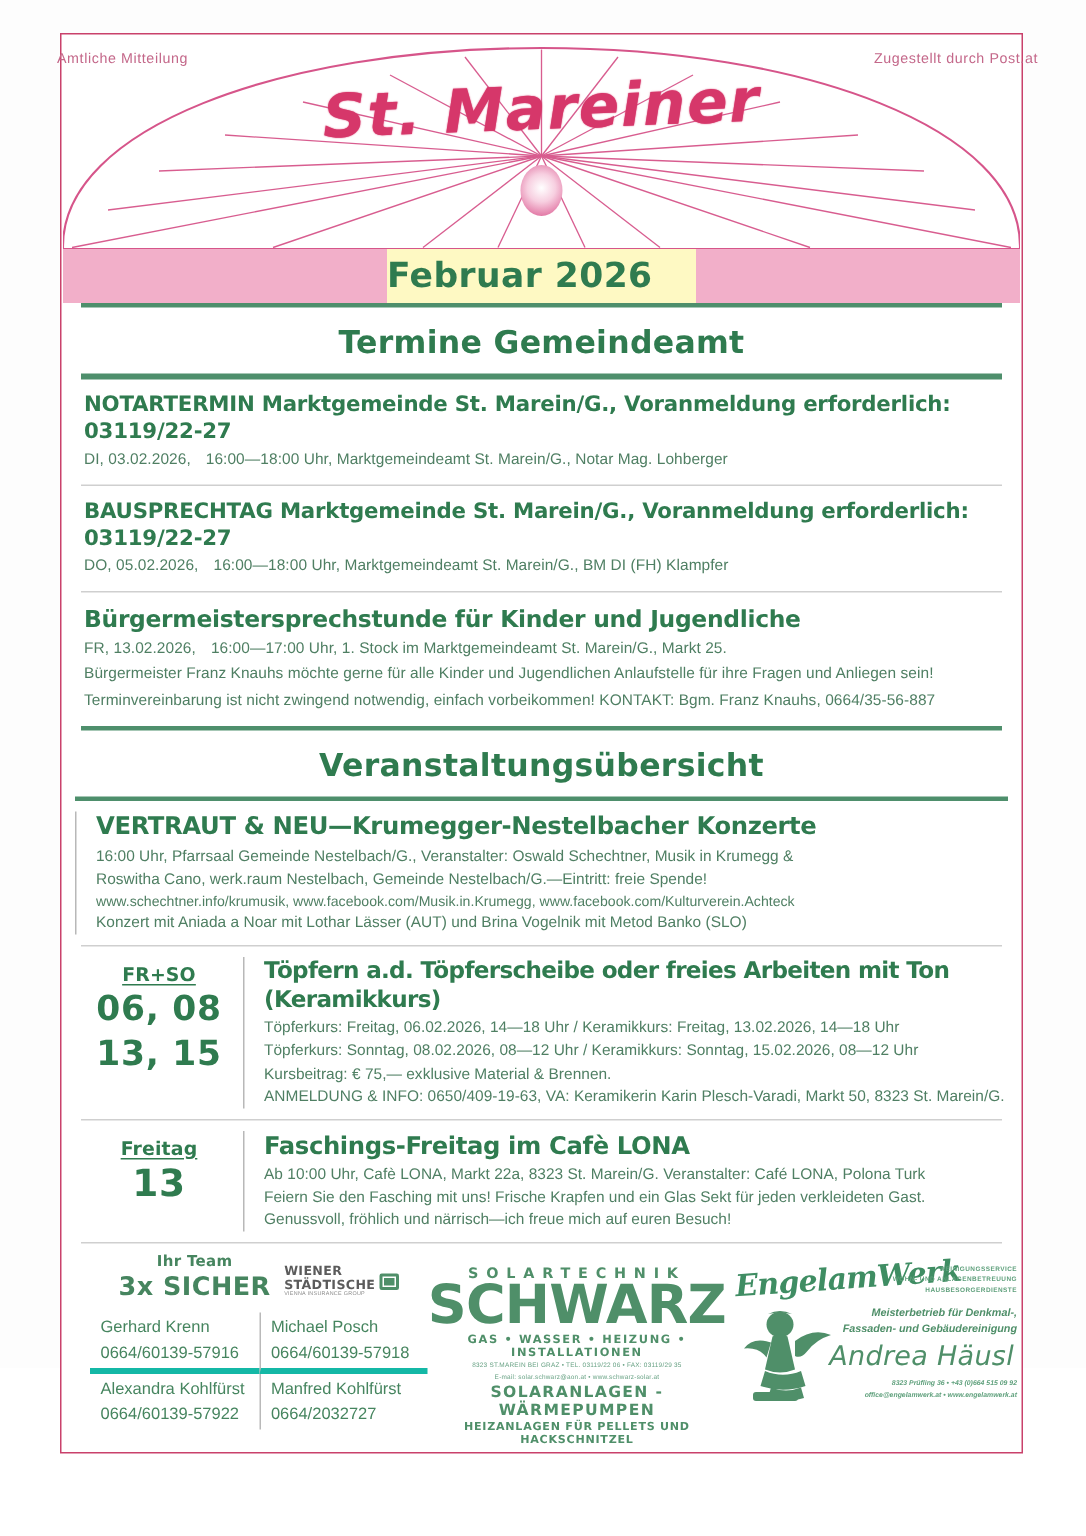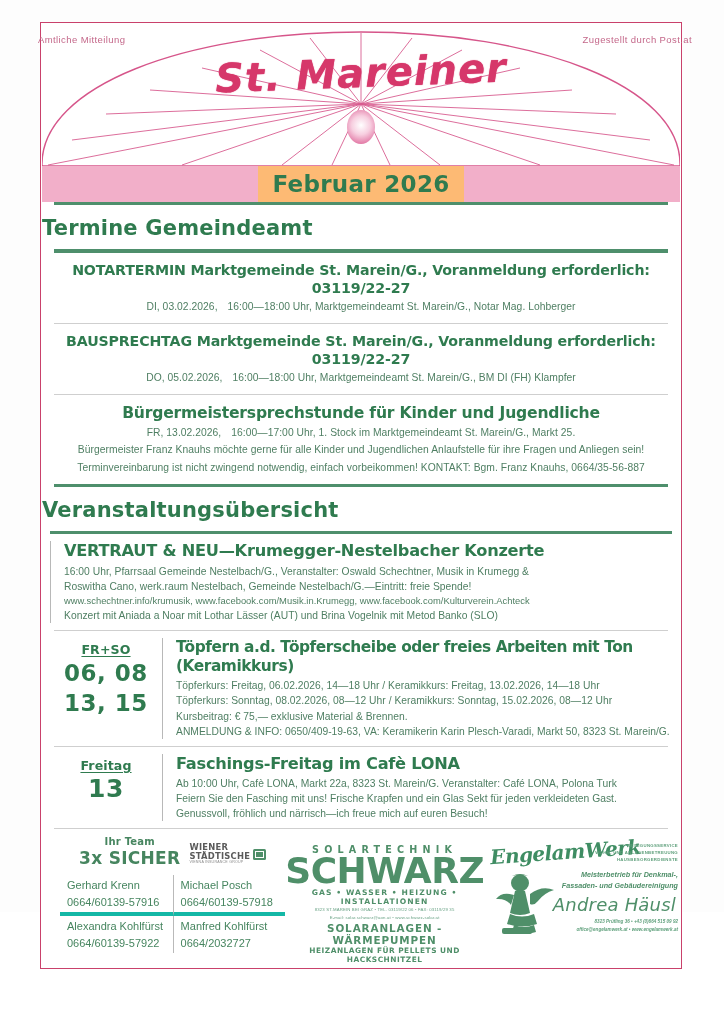--- a/index.html
+++ b/index.html
@@ -63,52 +63,52 @@
     background:radial-gradient(circle at 50% 45%, #ffffff 0%, #f7cfe0 40%, #e584ad 75%, #d6558a 100%);
   }
 
   
   .month-row{
     position:absolute;left:42px;top:166px;width:638px;height:36px;
     display:flex;align-items:stretch;
   }
   .month-band{flex:1;background:#f2afc9;}
   .month-center{
-    width:206px;background:#fdba74;
-    display:flex;align-items:center;justify-content:center;
+    width:206px;background:#fef9c3;
+    display:flex;align-items:center;justify-content:flex-start;
   }
   .month-center span{
     font-family:"DejaVu Sans", sans-serif;
     font-weight:bold;font-size:23px;color:#2f7b4f;letter-spacing:.3px;
   }
 
   
   .content{
     position:absolute;left:42px;top:202px;width:638px;
   }
   .rule-thick{
     height:3.4px;background:#4e8f6c;margin:0 12px;
   }
   .rule-thin{
     height:1px;background:#cfcfcf;margin:0 12px;
   }
   .rule-thick-wide{
     height:3.4px;background:#4e8f6c;margin:0 8px;
   }
   .section-title{
-    text-align:left;
+    text-align:center;
     font-family:"DejaVu Sans", sans-serif;
     font-weight:bold;
     font-size:21px;color:#2f7b4f;
     padding:11px 0 9px 0;
     letter-spacing:.2px;
   }
 
   
-  .ga-entry{padding:9px 14px 8px 14px;text-align:center;}
+  .ga-entry{padding:9px 14px 8px 14px;}
   .ga-head{
     font-family:"DejaVu Sans", sans-serif;
     font-weight:bold;font-size:14.2px;color:#2f7b4f;
     line-height:1.25;
     letter-spacing:-0.15px;
   }
   .ga-sub{
     font-size:10.3px;color:#4f7f63;margin-top:3px;line-height:1.42;
     letter-spacing:.05px;
   }

